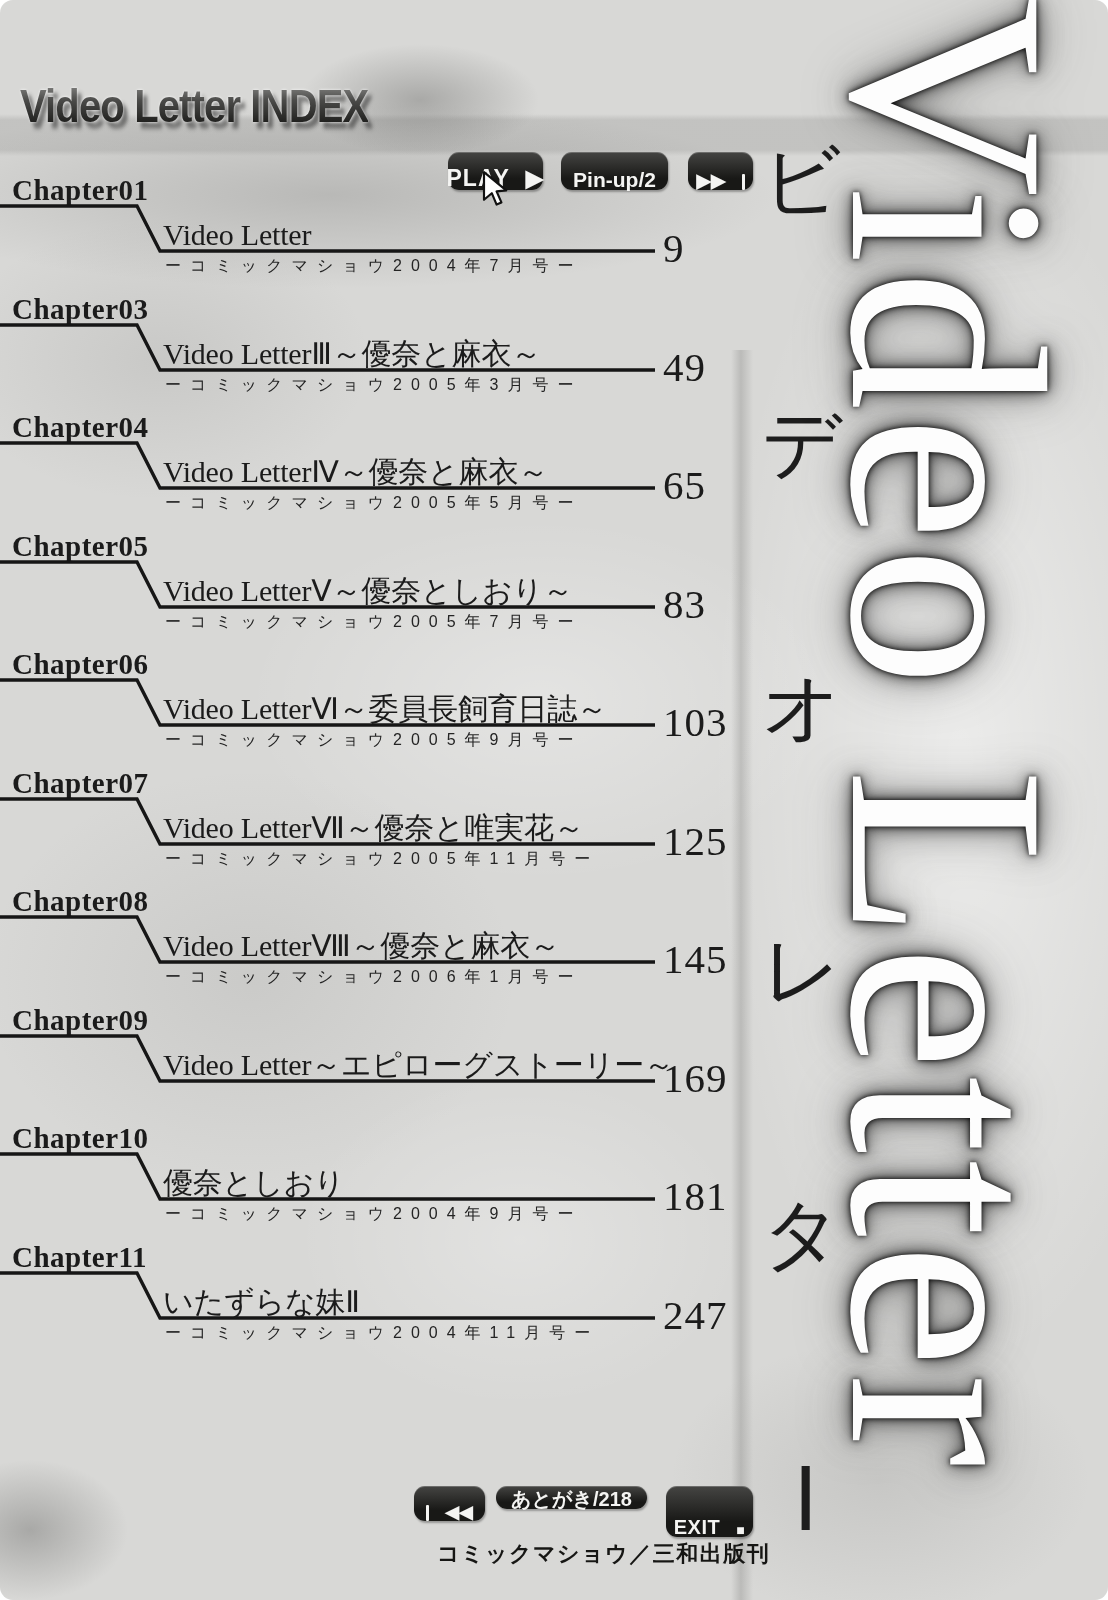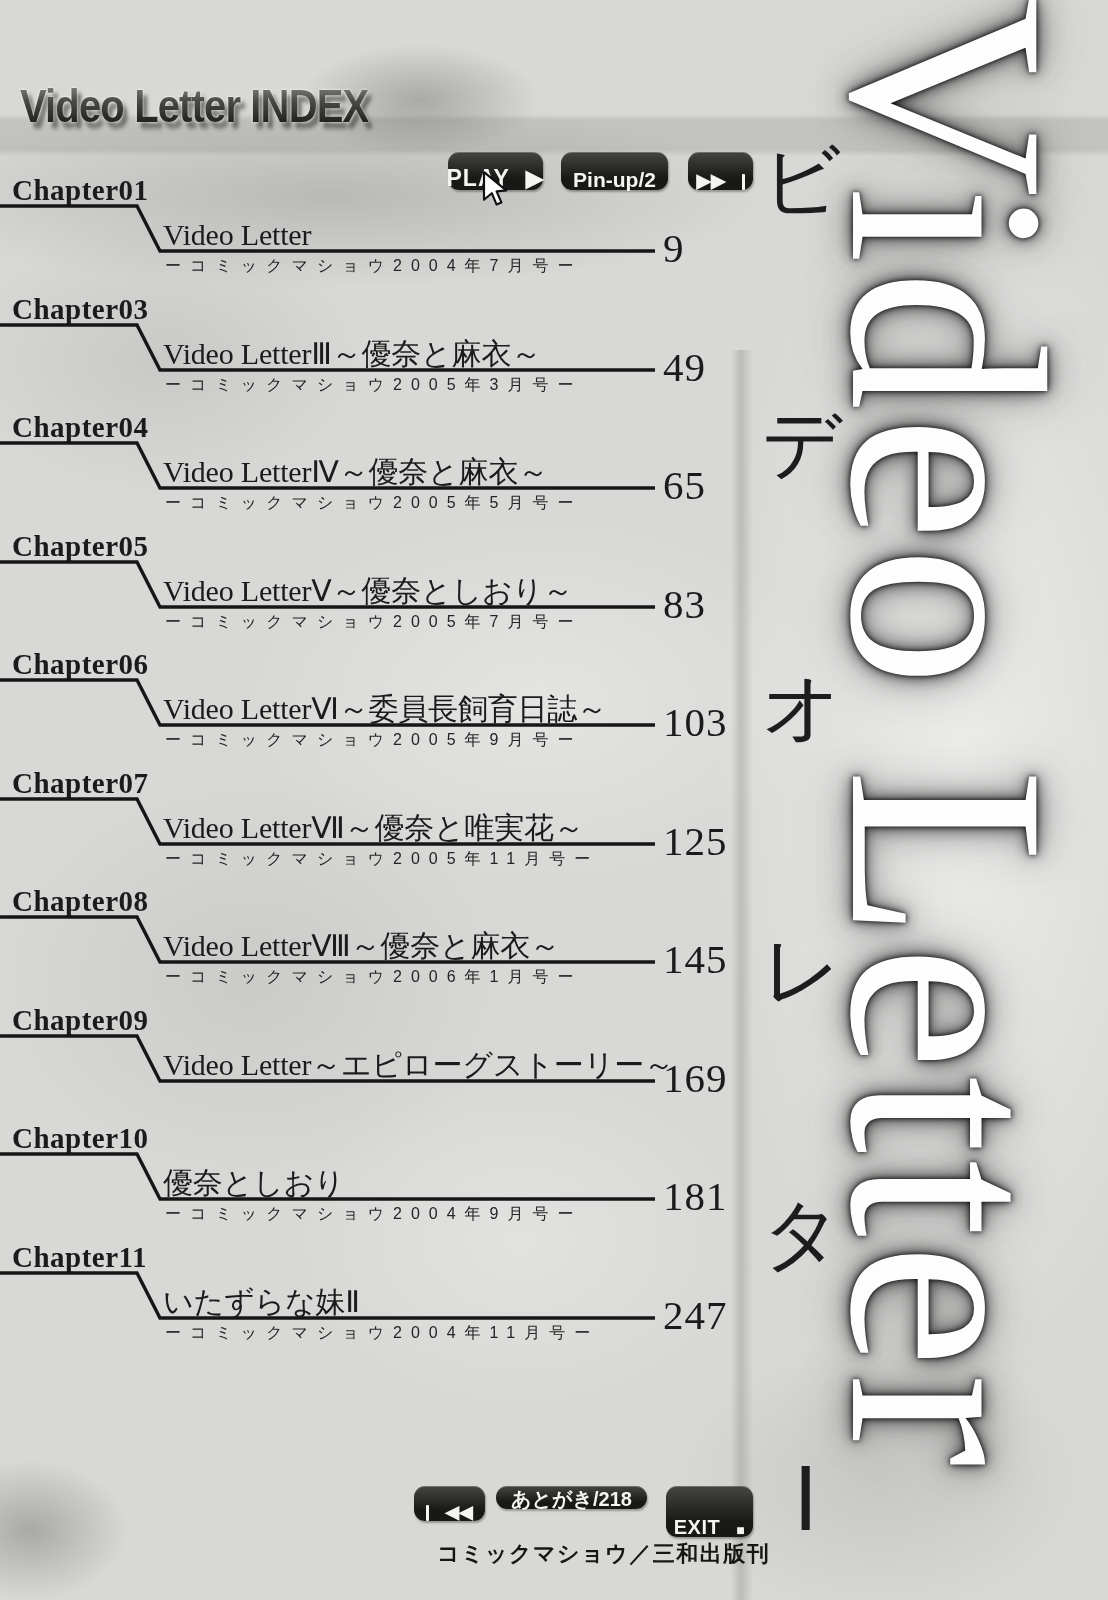--- a/index.html
+++ b/index.html
@@ -15,20 +15,21 @@
       radial-gradient(ellipse 170px 80px at 420px 100px, rgba(60,60,58,.30), transparent 70%),
       linear-gradient(to bottom, rgba(0,0,0,0) 114px, rgba(110,110,108,.20) 120px, rgba(110,110,108,.20) 150px, rgba(0,0,0,0) 156px),
       radial-gradient(ellipse 620px 130px at 330px 195px, rgba(95,95,93,.26), transparent 72%),
       radial-gradient(ellipse 300px 200px at 160px 360px, rgba(120,120,118,.16), transparent 70%),
       radial-gradient(ellipse 420px 260px at 540px 700px, rgba(255,255,255,.30), transparent 70%),
       radial-gradient(ellipse 380px 300px at 250px 980px, rgba(120,120,118,.14), transparent 70%),
       radial-gradient(ellipse 320px 240px at 520px 1240px, rgba(255,255,255,.25), transparent 70%),
       radial-gradient(ellipse 140px 100px at 30px 1530px, rgba(80,80,78,.35), transparent 70%),
       radial-gradient(ellipse 300px 200px at 880px 1480px, rgba(110,110,108,.16), transparent 70%),
       radial-gradient(ellipse 330px 820px at 960px 760px, rgba(255,255,255,.50), transparent 75%);
+    border-radius: 13px;
   }
   .fold-strip {
     position:absolute; left:731px; top:350px; width:22px; height:1250px;
     background:linear-gradient(to right, rgba(120,120,118,0), rgba(120,120,118,.30) 45%, rgba(120,120,118,0));
   }
   
   .logo {
     position:absolute; left:20px; top:48px;
     font-family:"Liberation Sans", sans-serif; font-weight:800;
     font-size:46px; letter-spacing:-1px; white-space:nowrap;

